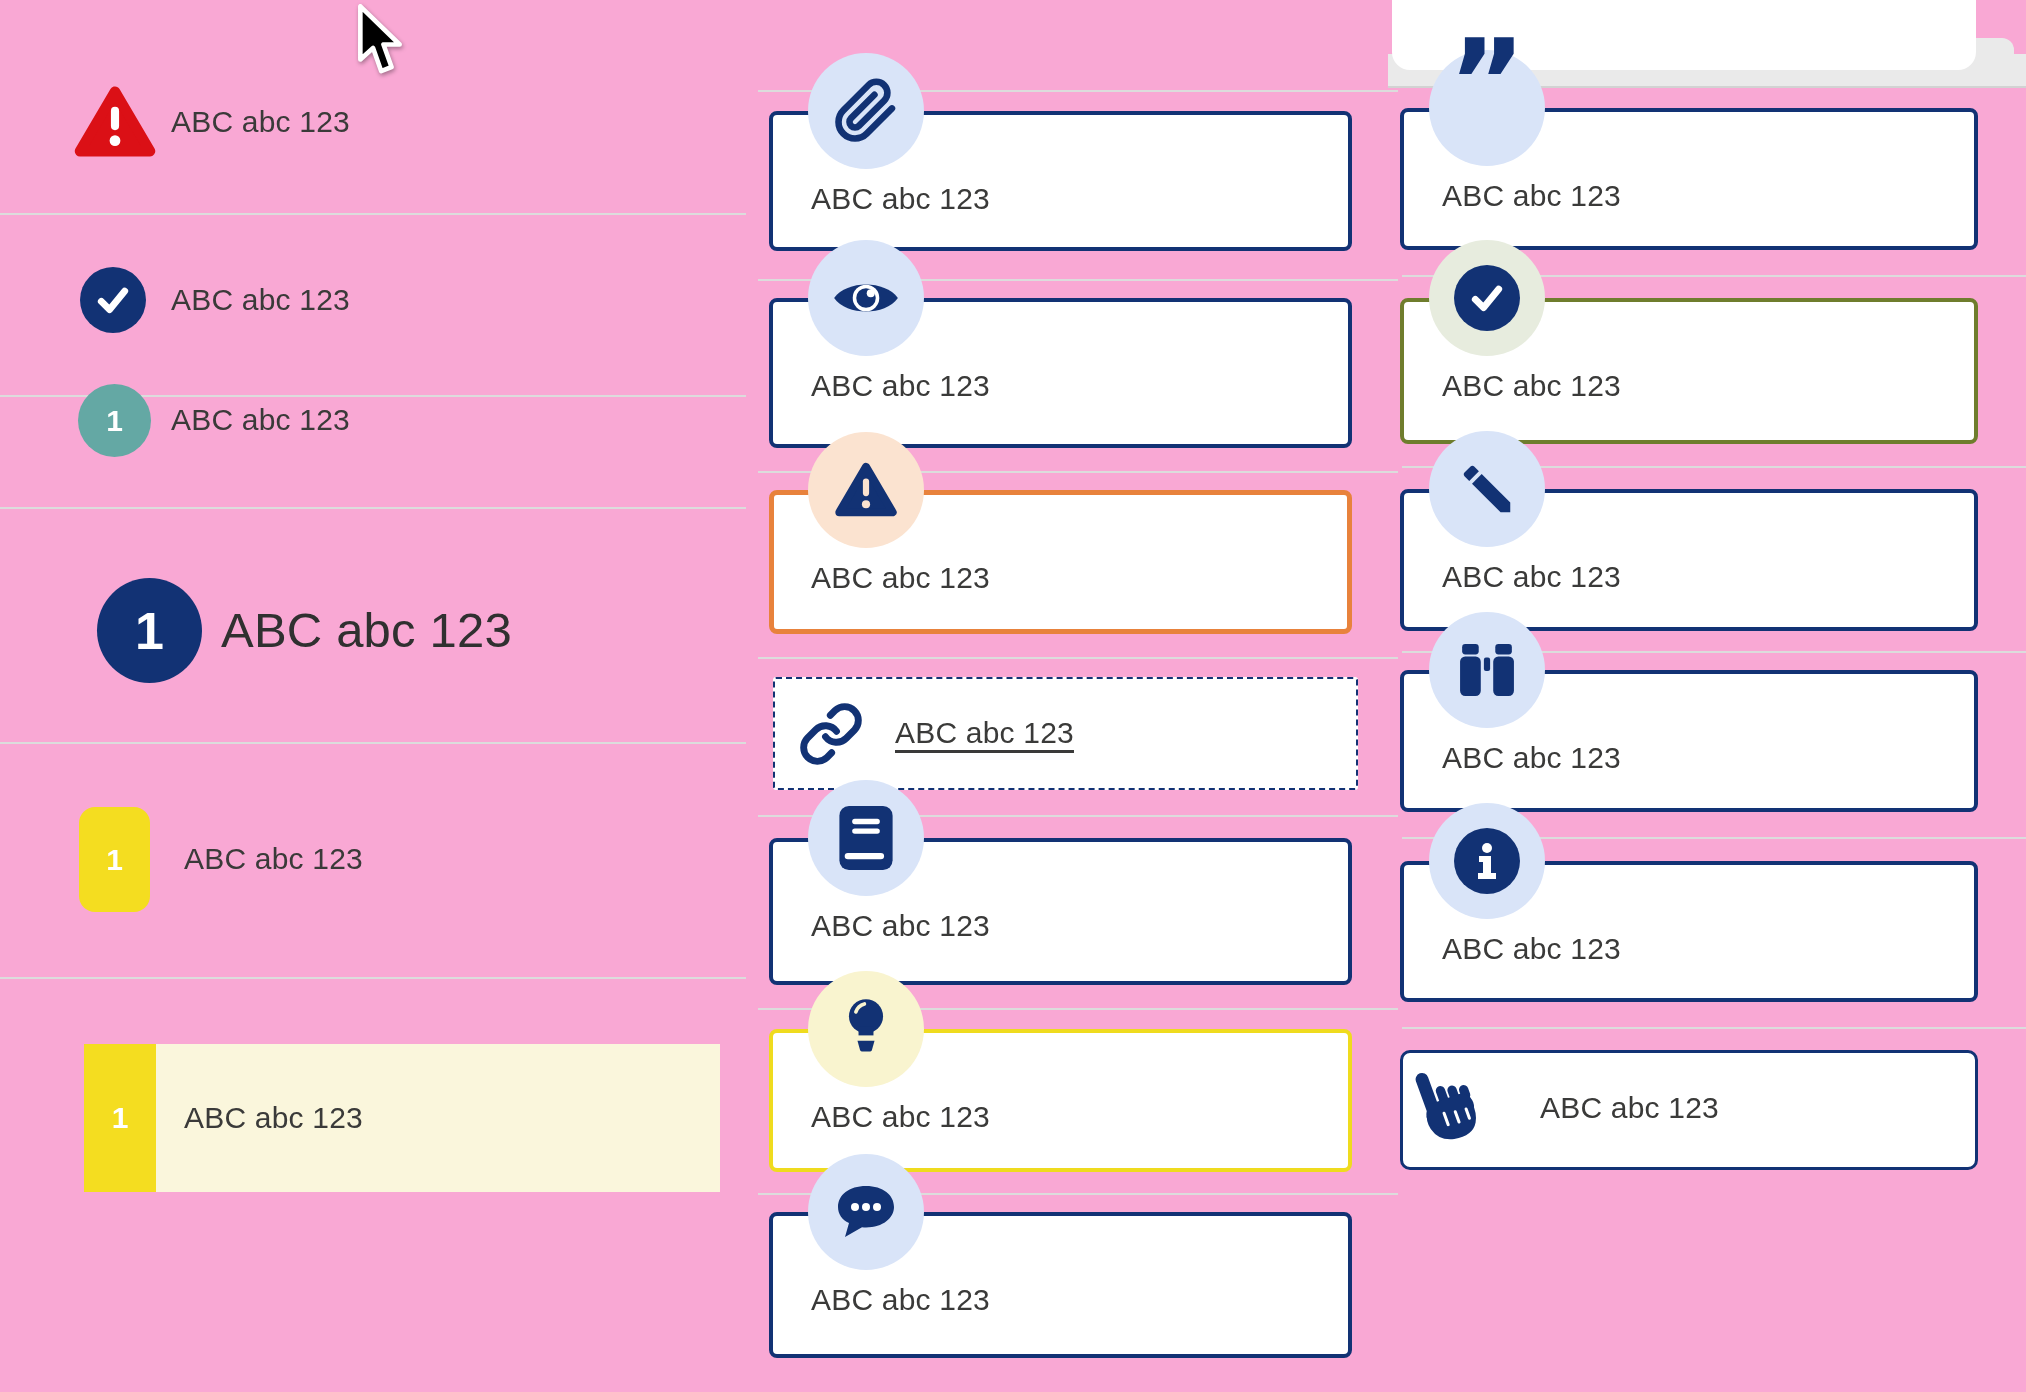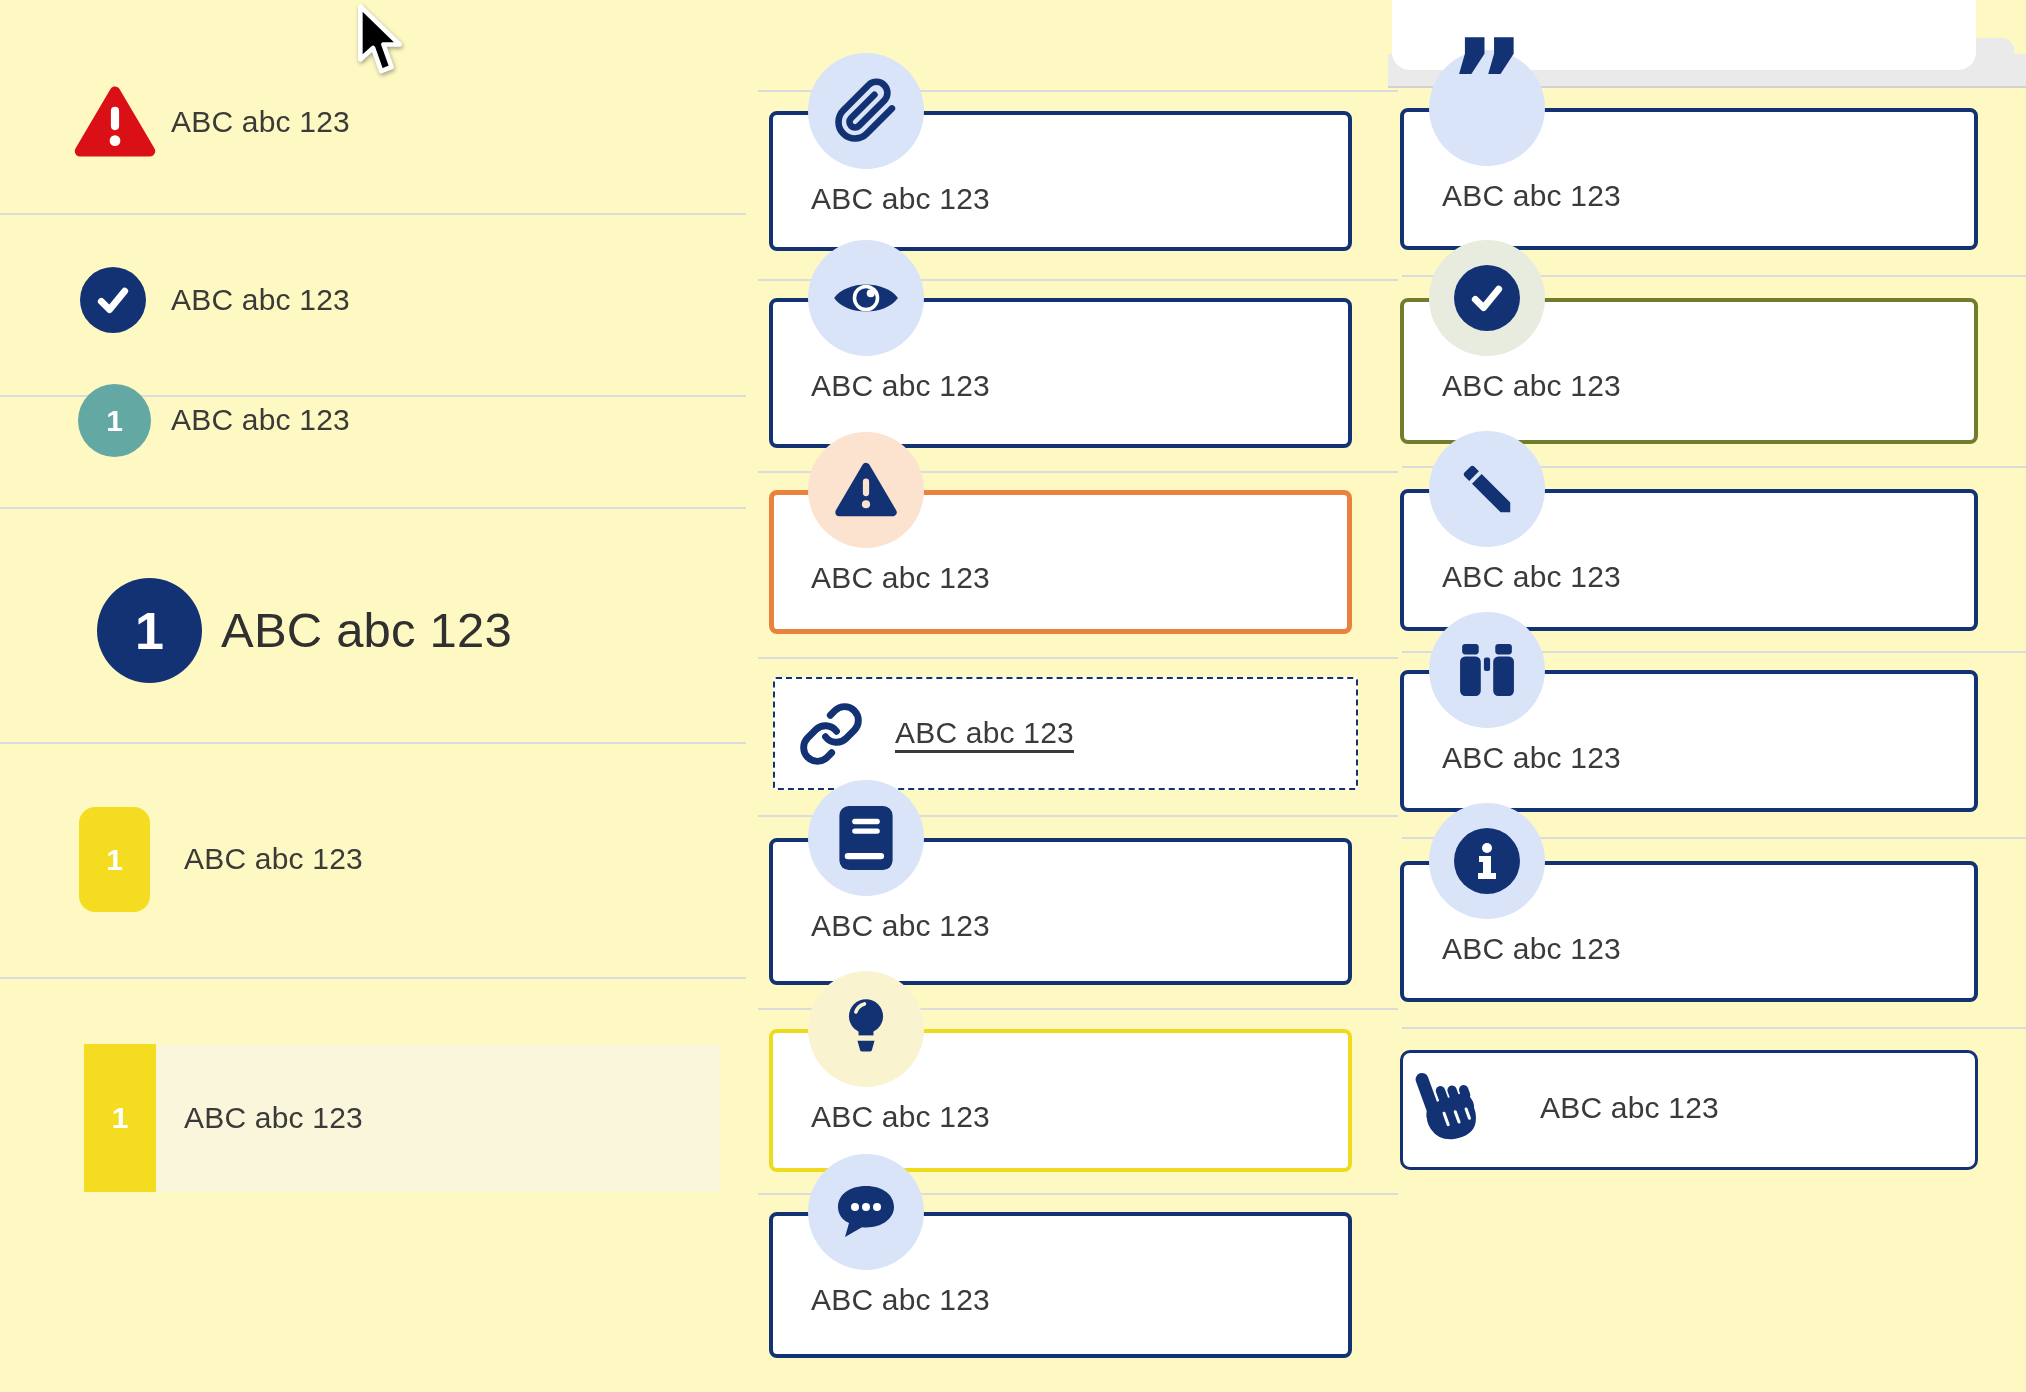--- a/index.html
+++ b/index.html
@@ -1,17 +1,17 @@
 <!DOCTYPE html>
 <html><head>
 <meta charset="utf-8">
 <style>
   * { margin:0; padding:0; box-sizing:border-box; }
   html,body { background:#fff; }
-  .stage { position:relative; width:2026px; height:1392px; background:#fef9c3; overflow:hidden;
+  .stage { position:relative; width:2026px; height:1392px; background:#f9a8d4; overflow:hidden;
            font-family:"Liberation Sans", sans-serif; }
   .abs { position:absolute; }
   .divider { position:absolute; height:2px; background:#DCDCDC; }
   .lbl { position:absolute; font-size:30px; line-height:36px; color:#3A3A39; white-space:nowrap; letter-spacing:.2px; }
   .lbl-big { font-size:49px; line-height:60px; color:#303030; }
   .circ { position:absolute; border-radius:50%; display:flex; align-items:center; justify-content:center; }
   .icon-bubble { width:116px; height:116px; z-index:3; }
   .bg-blue   { background:#D9E4F8; }
   .bg-peach  { background:#FBE3D0; }
   .bg-yellow { background:#F9F4CF; }

